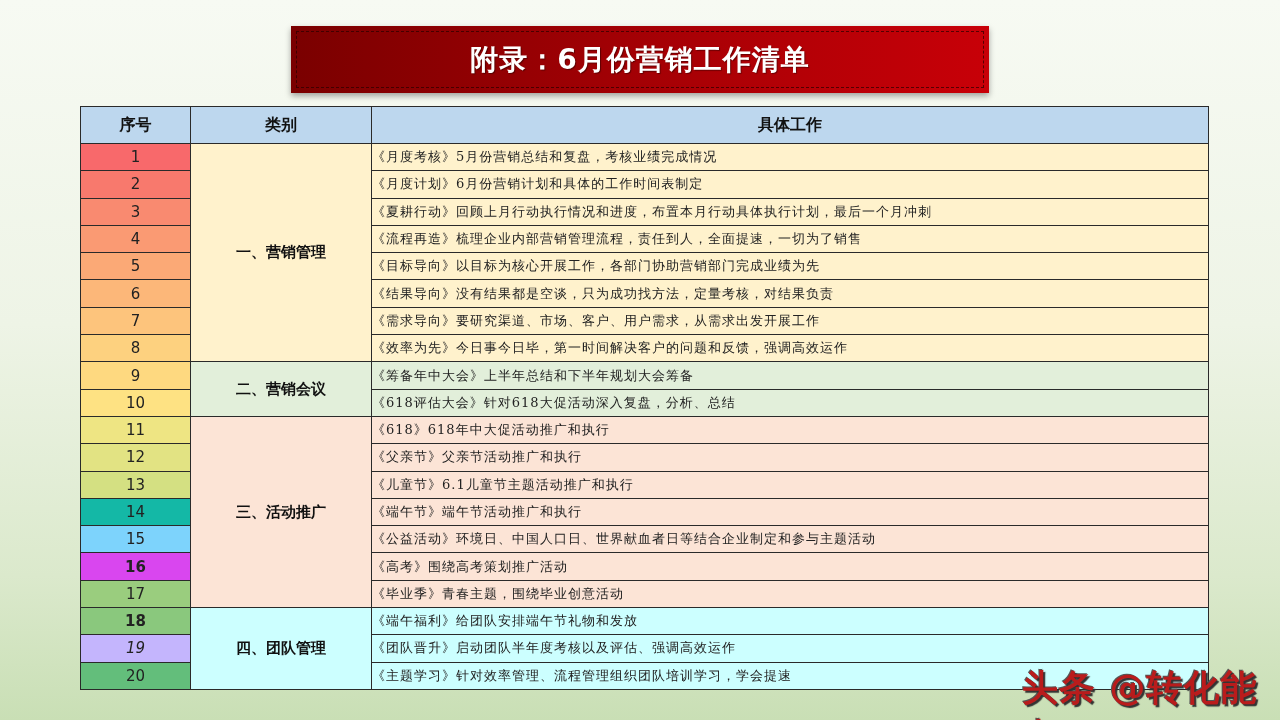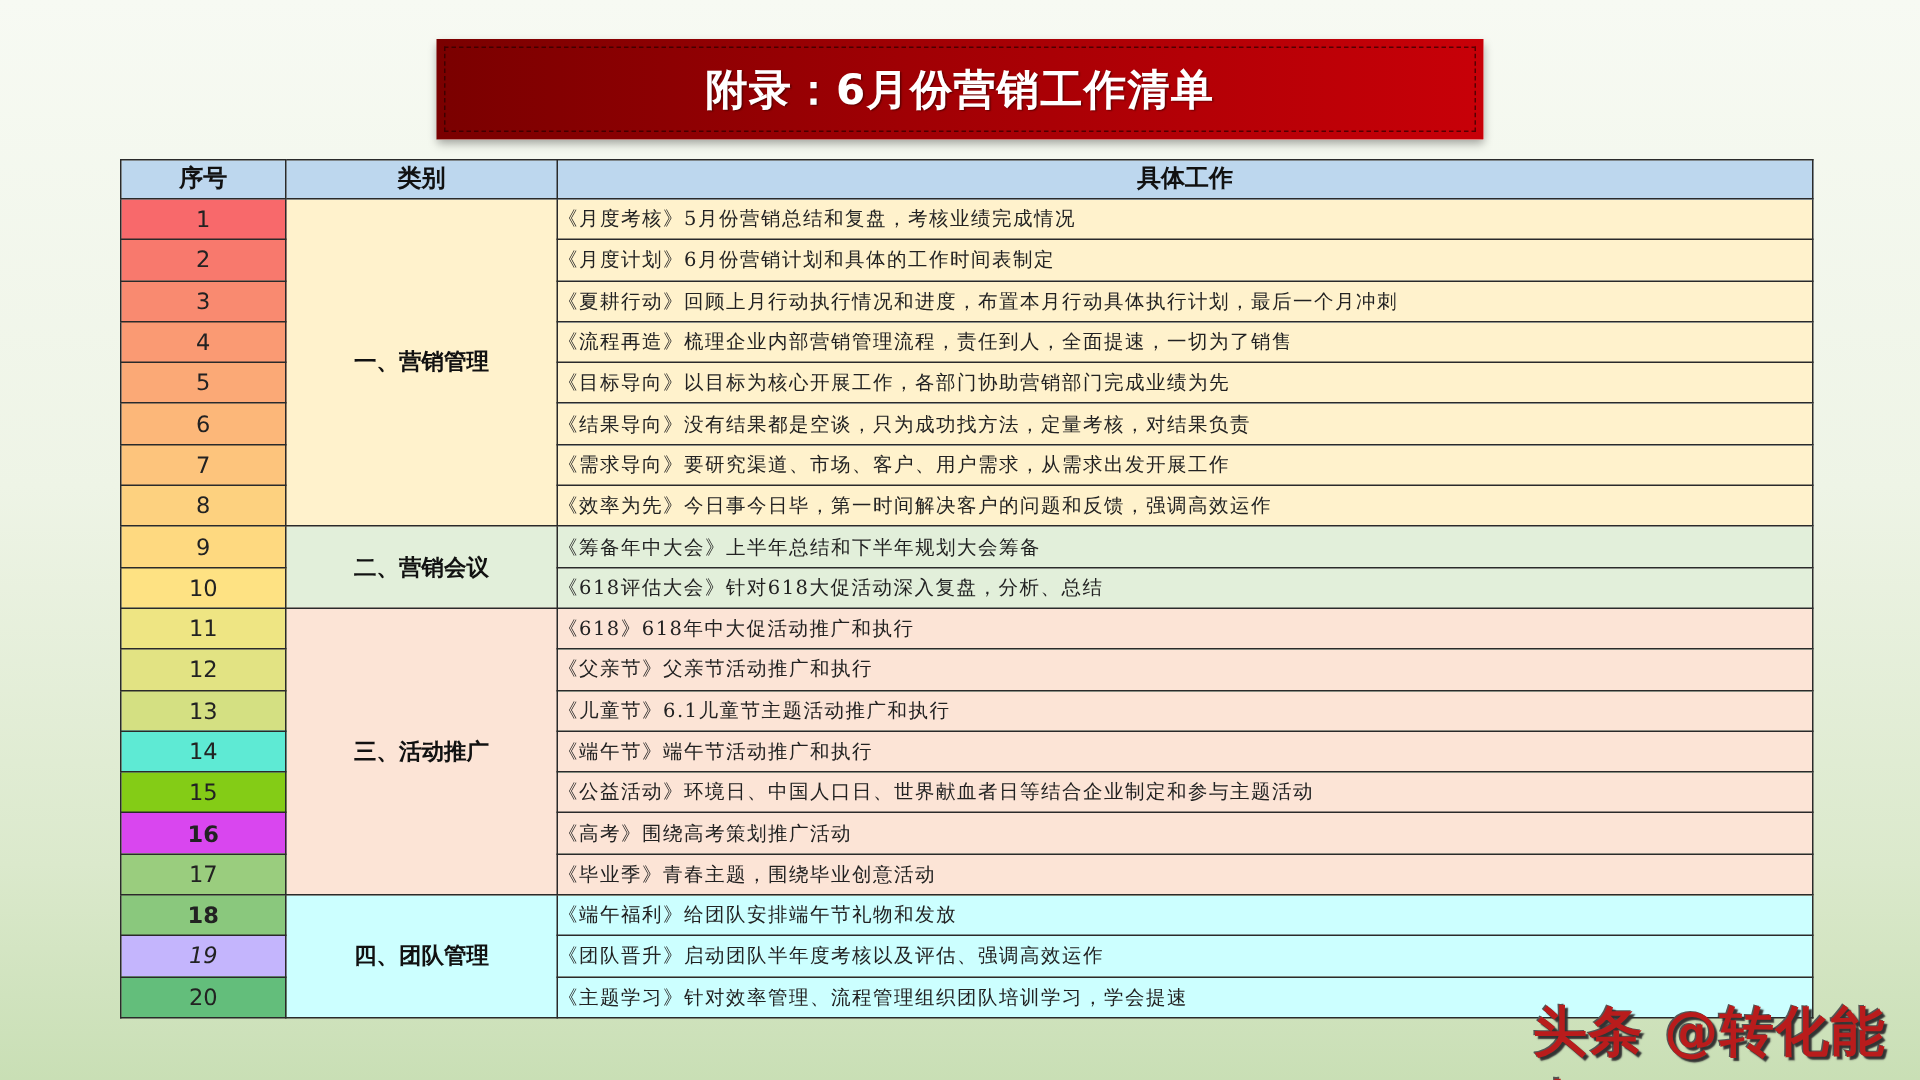--- a/index.html
+++ b/index.html
@@ -26,21 +26,21 @@
     }
     table.plan {
       position: absolute; left: 80px; top: 106px; width: 1128px;
       border-collapse: collapse; table-layout: fixed;
     }
     table.plan th, table.plan td {
       border: 1px solid #2a2a2a; height: 27.3px; padding: 0;
     }
     table.plan th {
       background: #bdd7ee; font-size: 16px; font-weight: bold; color: #111;
-      text-align: center; height: 26px;
+      text-align: center; height: 37px;
     }
     td.num { text-align: center; font-size: 15px; color: #222; font-family: "DejaVu Sans", sans-serif; }
     td.cat { text-align: center; font-size: 15px; font-weight: bold; color: #111; }
     td.task {
       font-size: 13px; color: #222; padding-left: 6px; white-space: nowrap; overflow: hidden;
       font-family: "DejaVu Serif", "Liberation Serif", serif; letter-spacing: 1px;
     }
     .g1 { background: #fff2cc; }
     .g2 { background: #e2efda; }
     .g3 { background: #fce4d6; }
@@ -122,25 +122,25 @@
       </tr>
       <tr>
         <td class="num" style="background: rgb(226, 227, 131);">12</td>
         <td class="task g3">《父亲节》父亲节活动推广和执行</td>
       </tr>
       <tr>
         <td class="num" style="background: rgb(212, 224, 130);">13</td>
         <td class="task g3">《儿童节》6.1儿童节主题活动推广和执行</td>
       </tr>
       <tr>
-        <td class="num" style="background: #5eead4;">14</td>
+        <td class="num" style="background: #14b8a6;">14</td>
         <td class="task g3">《端午节》端午节活动推广和执行</td>
       </tr>
       <tr>
-        <td class="num" style="background: #84cc16;">15</td>
+        <td class="num" style="background: #7dd3fc;">15</td>
         <td class="task g3">《公益活动》环境日、中国人口日、世界献血者日等结合企业制定和参与主题活动</td>
       </tr>
       <tr>
         <td class="num" style="background: #d946ef; font-weight: bold;">16</td>
         <td class="task g3">《高考》围绕高考策划推广活动</td>
       </tr>
       <tr>
         <td class="num" style="background: rgb(154, 205, 126);">17</td>
         <td class="task g3">《毕业季》青春主题，围绕毕业创意活动</td>
       </tr>

